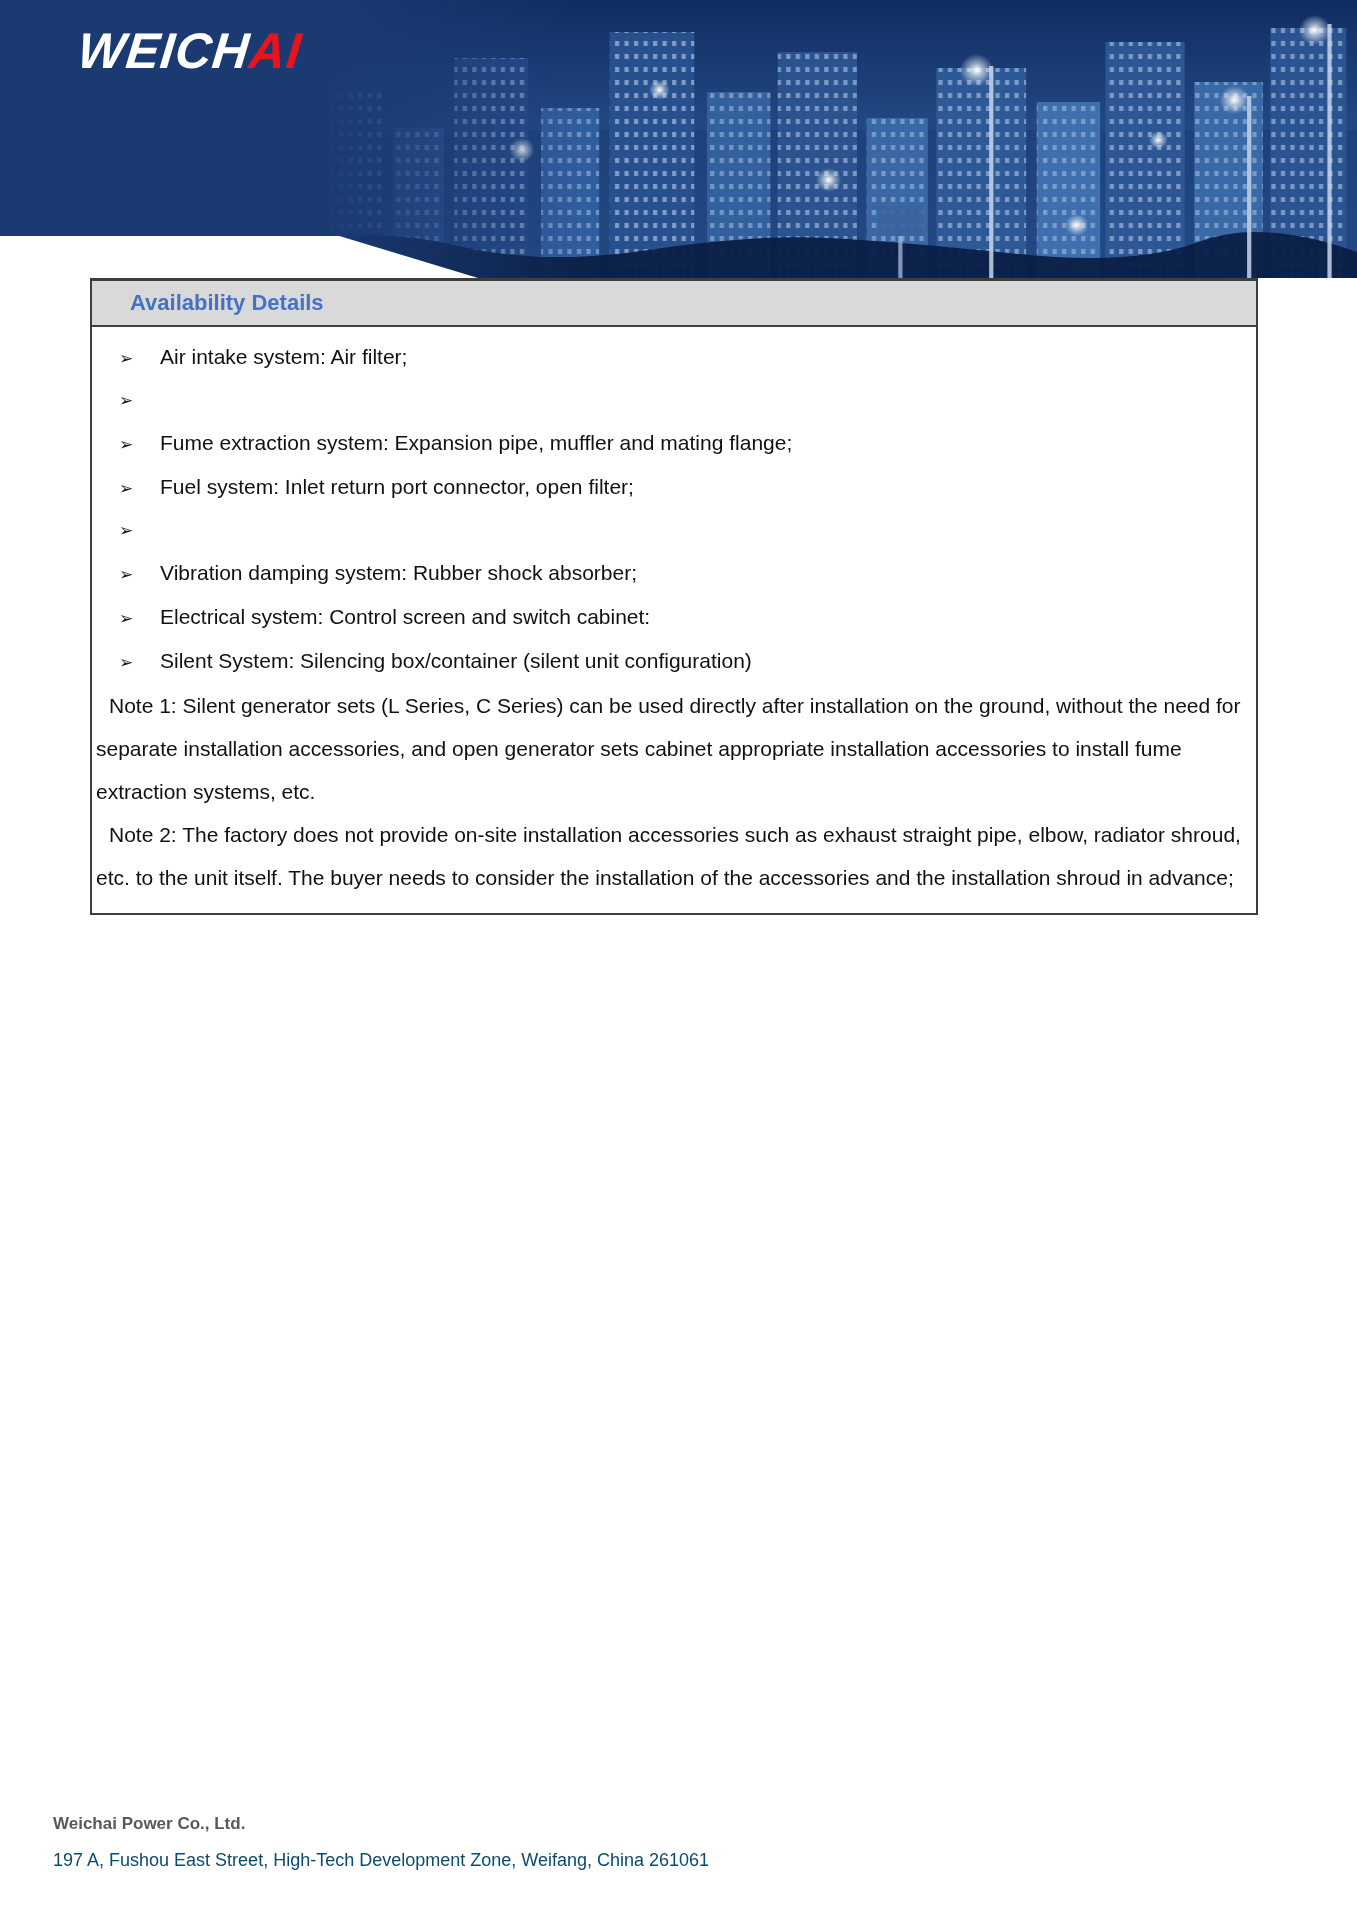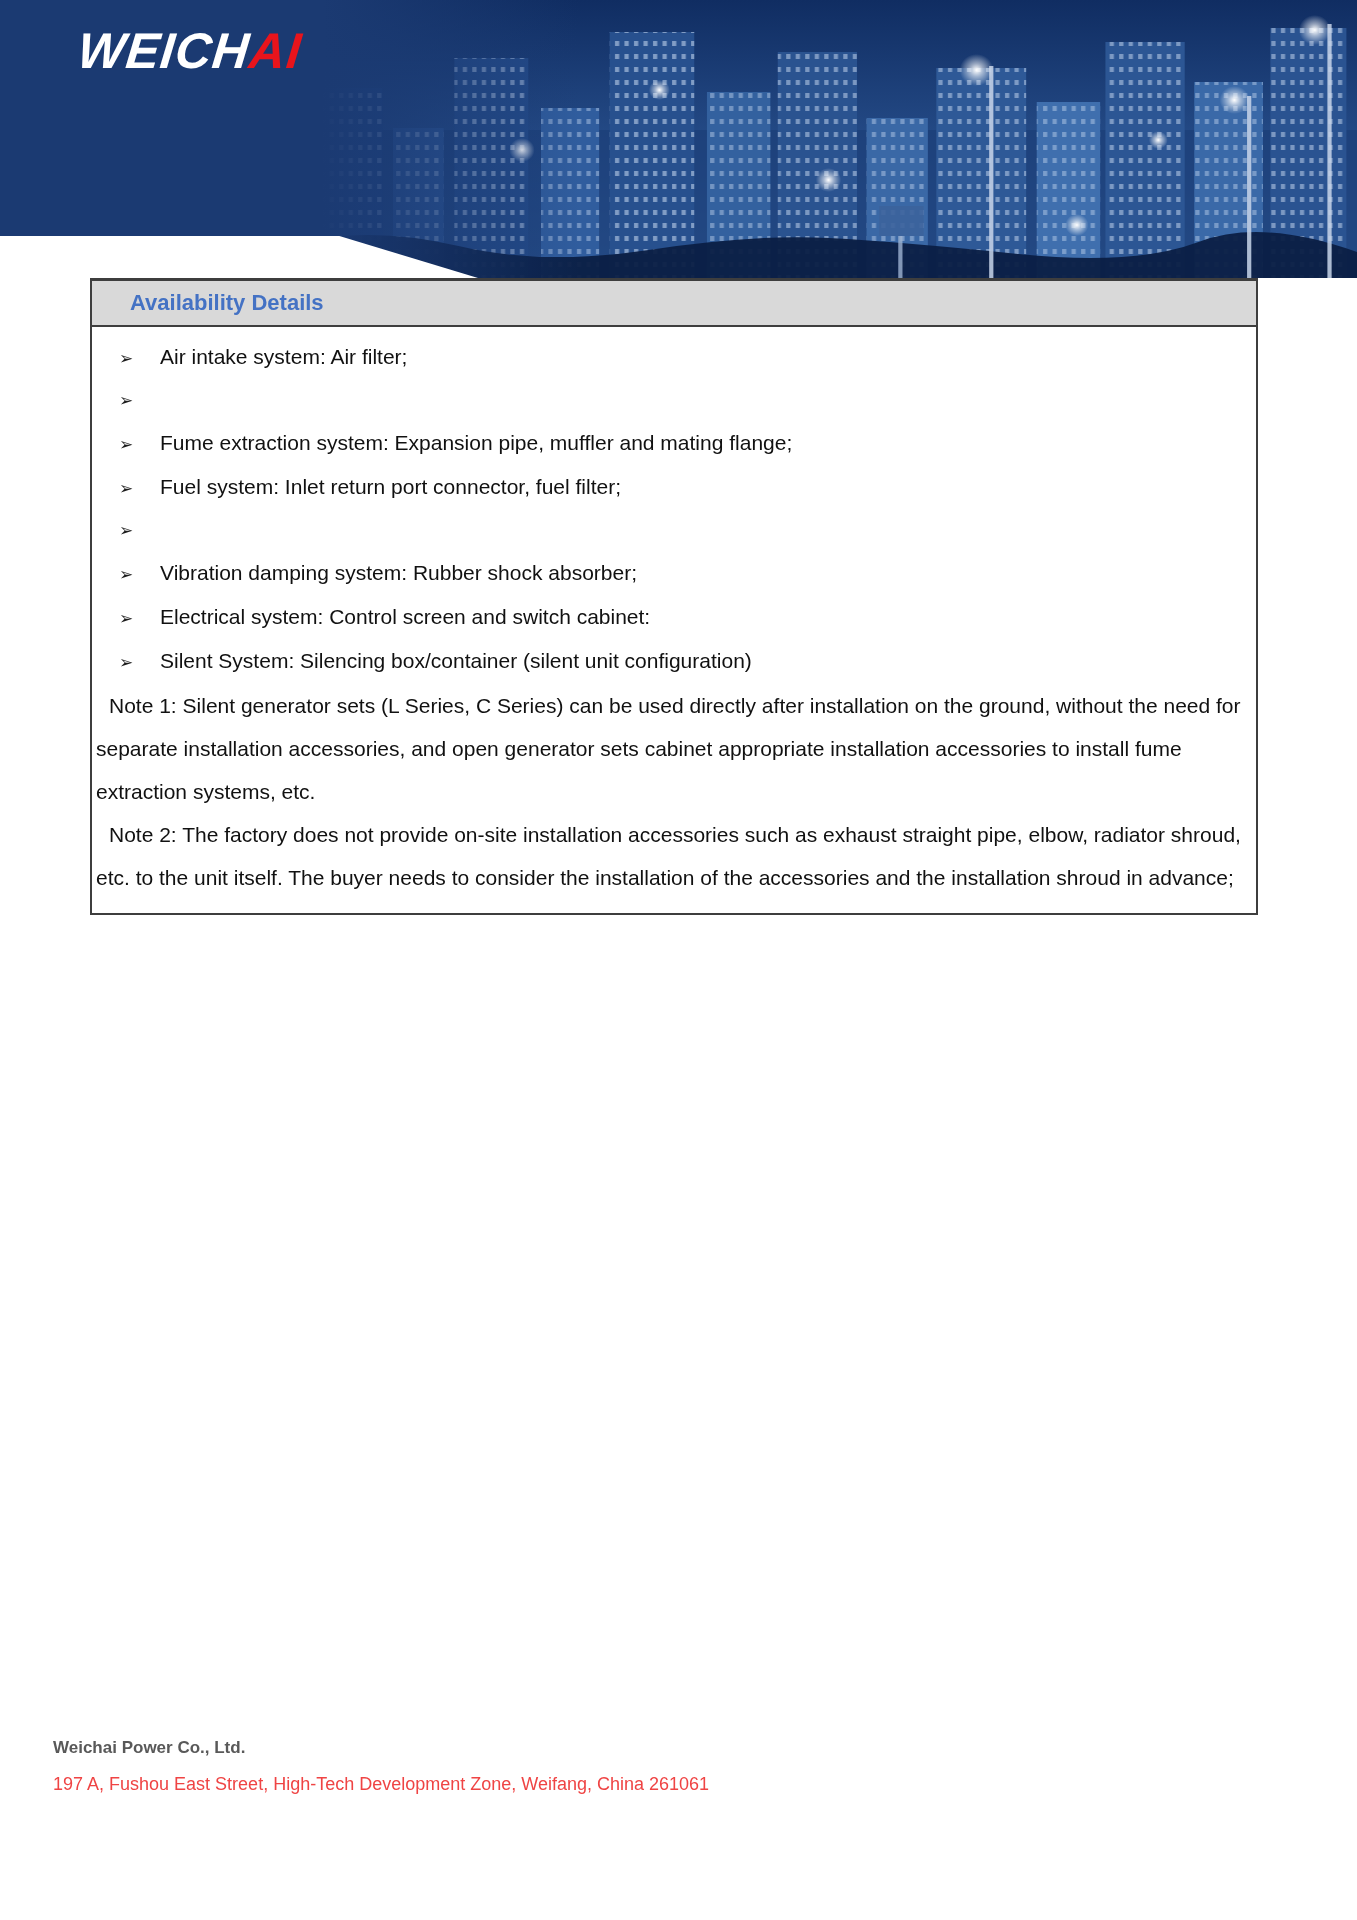--- a/index.html
+++ b/index.html
@@ -99,23 +99,23 @@
   .panel-body .item-text { flex: 1; }
   .note {
     margin: 0;
     font-size: 21px;
     line-height: 43px;
     text-indent: 13px;
     padding: 0 6px 0 2px;
   }
 
   
-  .page-footer { position: absolute; left: 53px; top: 1738px; }
+  .page-footer { position: absolute; left: 53px; top: 1814px; }
   .company { font-size: 17px; font-weight: bold; color: #595959; margin-bottom: 16px; }
-  .address { font-size: 18px; color: #ef4444; }
+  .address { font-size: 18px; color: #0c4a6e; }
 </style>
 </head>
 <body>
 
 <div class="page">
 
   <header class="banner">
     <svg class="cityscape" viewBox="0 0 1000 278" preserveAspectRatio="none" aria-hidden="true">
       <defs>
         <linearGradient id="sky" x1="0" y1="0" x2="0" y2="1">
@@ -202,21 +202,21 @@
           </li>
         <li>
             <span class="bullet">➢</span>
           </li>
         <li>
             <span class="bullet">➢</span>
             <span class="item-text">Fume extraction system: Expansion pipe, muffler and mating flange;</span>
           </li>
         <li>
             <span class="bullet">➢</span>
-            <span class="item-text">Fuel system: Inlet return port connector, fuel filter;</span>
+            <span class="item-text">Fuel system: Inlet return port connector, open filter;</span>
           </li>
         <li>
             <span class="bullet">➢</span>
           </li>
         <li>
             <span class="bullet">➢</span>
             <span class="item-text">Vibration damping system: Rubber shock absorber;</span>
           </li>
         <li>
             <span class="bullet">➢</span>

